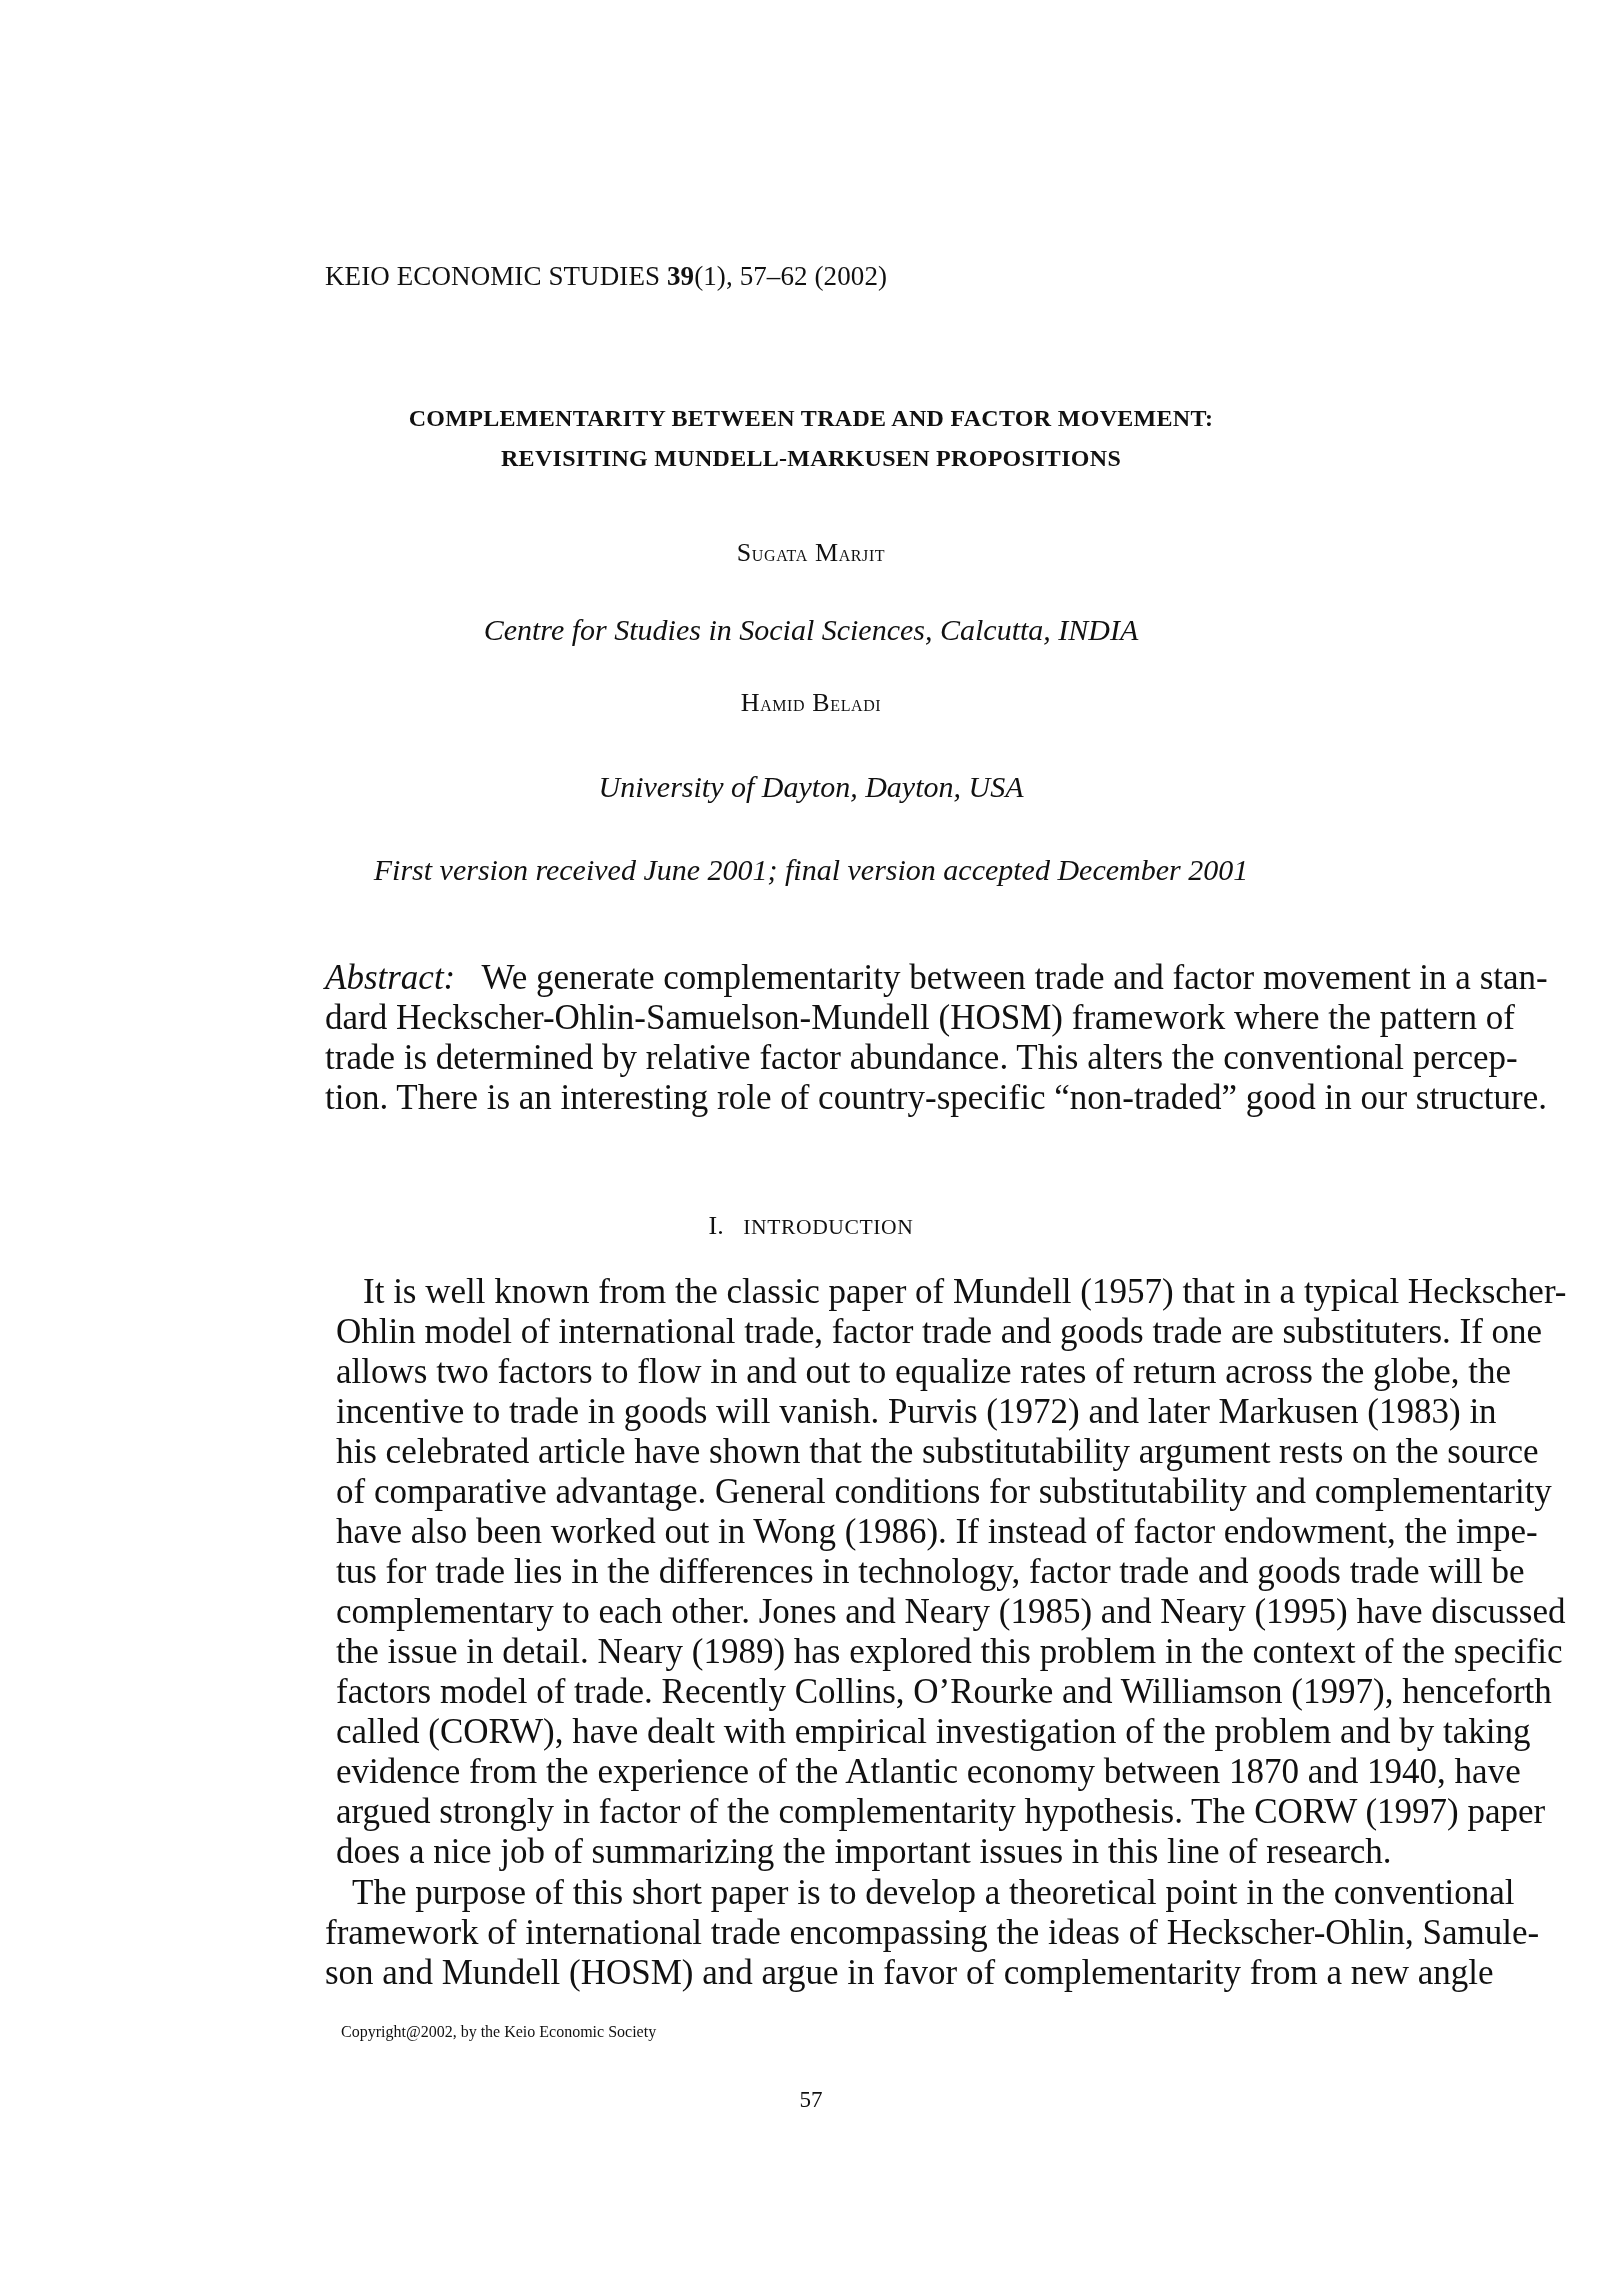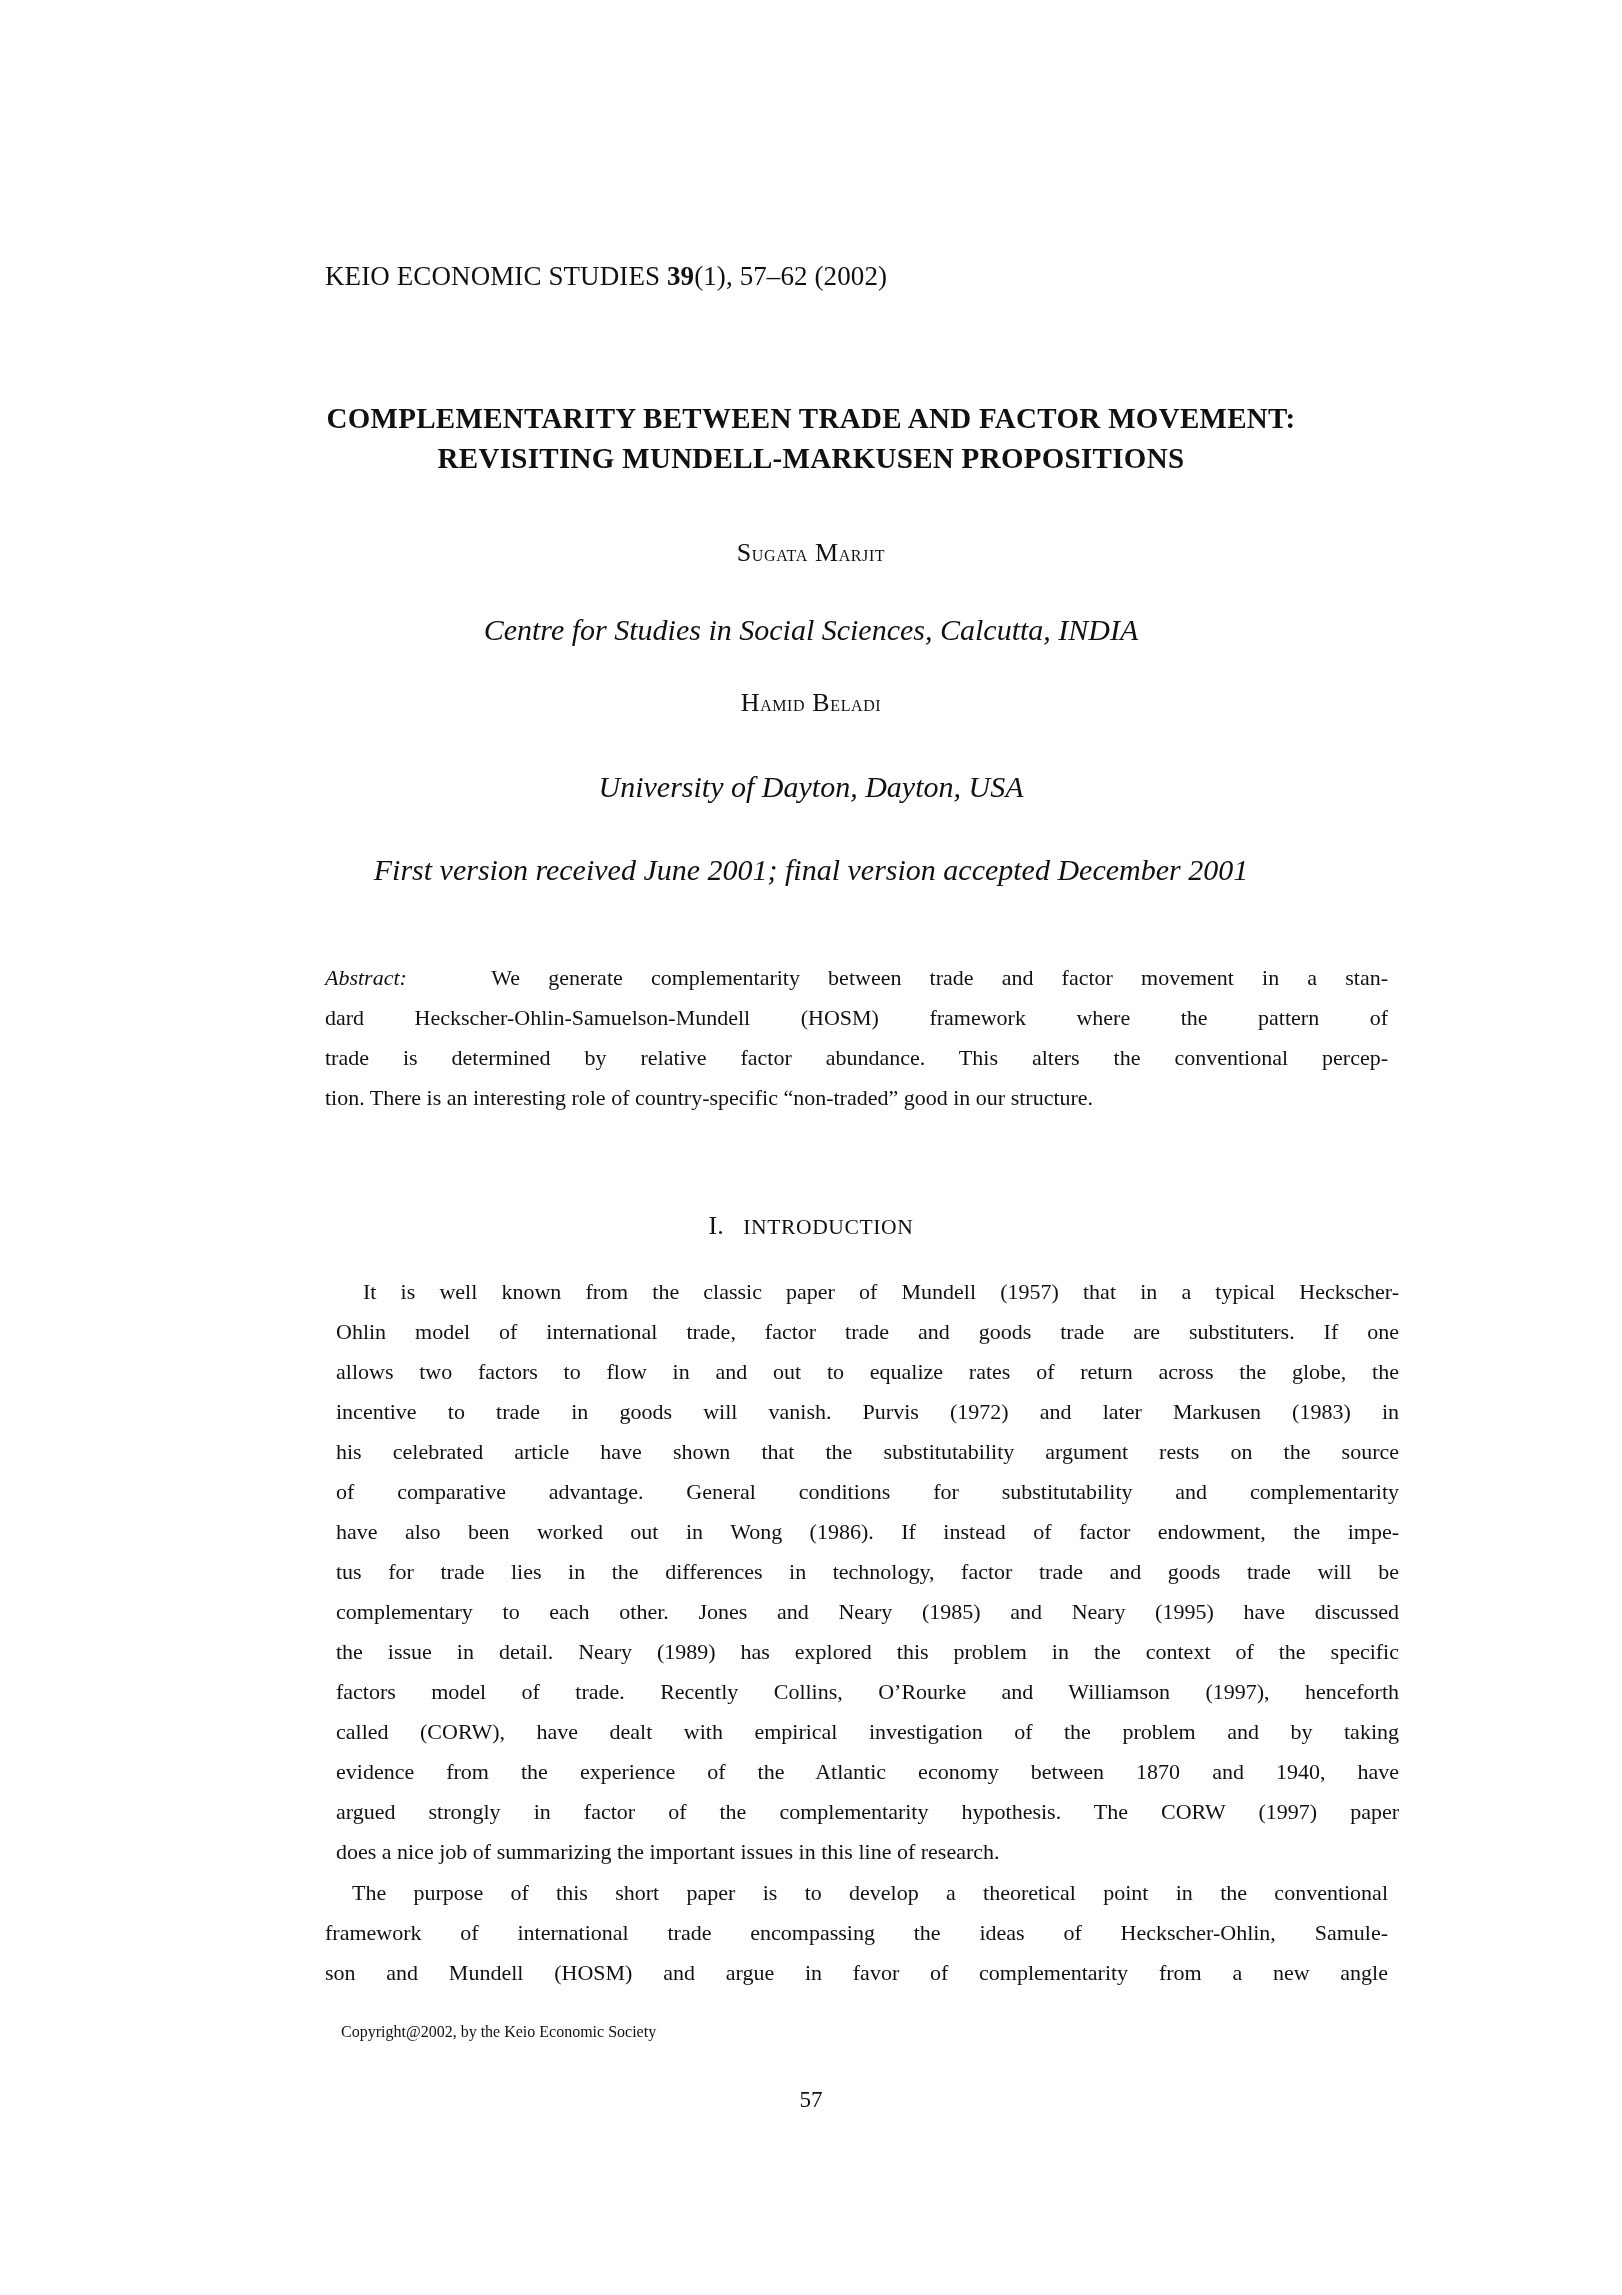--- a/index.html
+++ b/index.html
@@ -2,25 +2,25 @@
 <html style="font-size:9px"><head>
 <meta charset="utf-8">
 <style>
   html, body { margin: 0; padding: 0; background: #ffffff; }
   body { width: 1622px; height: 2295px; position: relative; overflow: hidden;
          font-family: "Liberation Serif", "DejaVu Serif", serif; color: #111111; }
   .abs { position: absolute; }
   .center { left: 0; width: 1622px; text-align: center; }
   .journal { left: 325px; top: 261px; font-size: 27px; letter-spacing: 0.1px; }
   .journal b { font-weight: bold; }
-  .title { font-weight: bold; font-size: 29px; line-height: 40px; top: 398px; letter-spacing: 0.3px; }
+  .title { font-weight: bold; font-size: 24px; line-height: 40px; top: 398px; letter-spacing: 0.3px; }
   .author { font-size: 26px; letter-spacing: 0.6px; }
   .author .sc { font-size: 16px; }
   .affil { font-style: italic; font-size: 30px; }
-  .col { left: 325px; width: 1063px; font-size: 22px; line-height: 40px; text-align: justify; }
+  .col { left: 325px; width: 1063px; font-size: 35px; line-height: 40px; text-align: justify; }
   .line { display: block; text-align: justify; text-align-last: justify; white-space: nowrap; height: 40px; }
   .line.last { text-align-last: left; }
   .indent { padding-left: 27px; }
   .italic { font-style: italic; }
   .section { font-size: 26px; top: 1211px; }
   .section .sc { font-size: 21.6px; letter-spacing: 0.6px; }
   .copyright { left: 341px; top: 2023px; font-size: 16px; }
   .pagenum { top: 2087px; font-size: 23px; }
 </style>
 </head>

